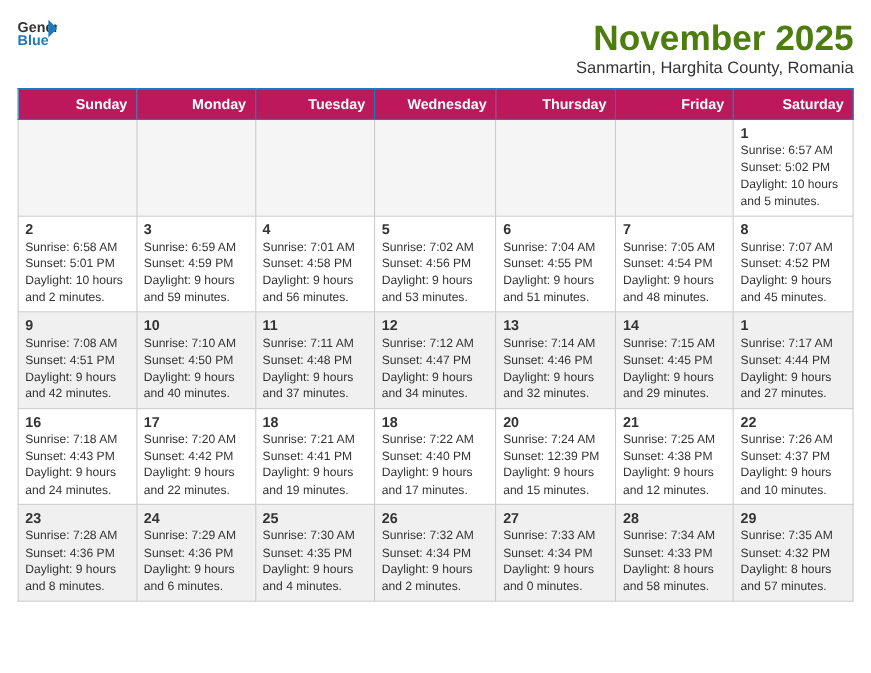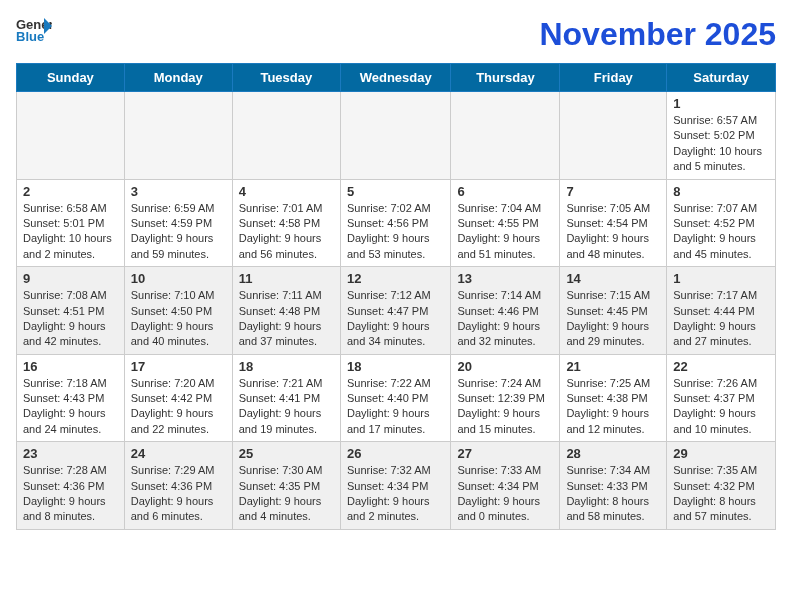--- a/index.html
+++ b/index.html
@@ -24,38 +24,38 @@
     .logo-icon {
       width: 36px;
       height: 28px;
     }
     .title-area {
       text-align: right;
     }
     .month-title {
       font-size: 32px;
       font-weight: bold;
-      color: #1d4ed8;
+      color: #4d7c0f;
     }
     .location-title {
       font-size: 15px;
       color: #333;
     }
     .calendar-table {
       width: 100%;
       border-collapse: collapse;
       border: 1px solid #ccc;
     }
     .calendar-table th {
-      background-color: #0369a1;
+      background-color: #be185d;
       color: #fff;
       font-size: 13px;
       font-weight: bold;
       padding: 6px 8px;
-      text-align: center;
+      text-align: right;
       border: 1px solid #1a7abf;
     }
     .calendar-table td {
       vertical-align: top;
       border: 1px solid #ccc;
       padding: 4px 6px;
       width: 113px;
       min-height: 80px;
       background: #fff;
     }
@@ -84,20 +84,21 @@
 <div class="header-area">
   <div class="logo">
     <svg class="logo-icon" viewBox="0 0 36 28">
       <text x="0" y="13" font-size="13" font-weight="bold" fill="#333">General</text>
       <text x="0" y="25" font-size="13" font-weight="bold" fill="#1a7abf">Blue</text>
       <polygon points="28,2 36,10 28,18" fill="#1a7abf"></polygon>
     </svg>
   </div>
   <div class="title-area">
     <div class="month-title">November 2025</div>
+    <div class="location-title">Sanmartin, Harghita County, Romania</div>
   </div>
 </div>
 
 <table class="calendar-table">
   <thead>
     <tr>
       <th>Sunday</th>
       <th>Monday</th>
       <th>Tuesday</th>
       <th>Wednesday</th>

